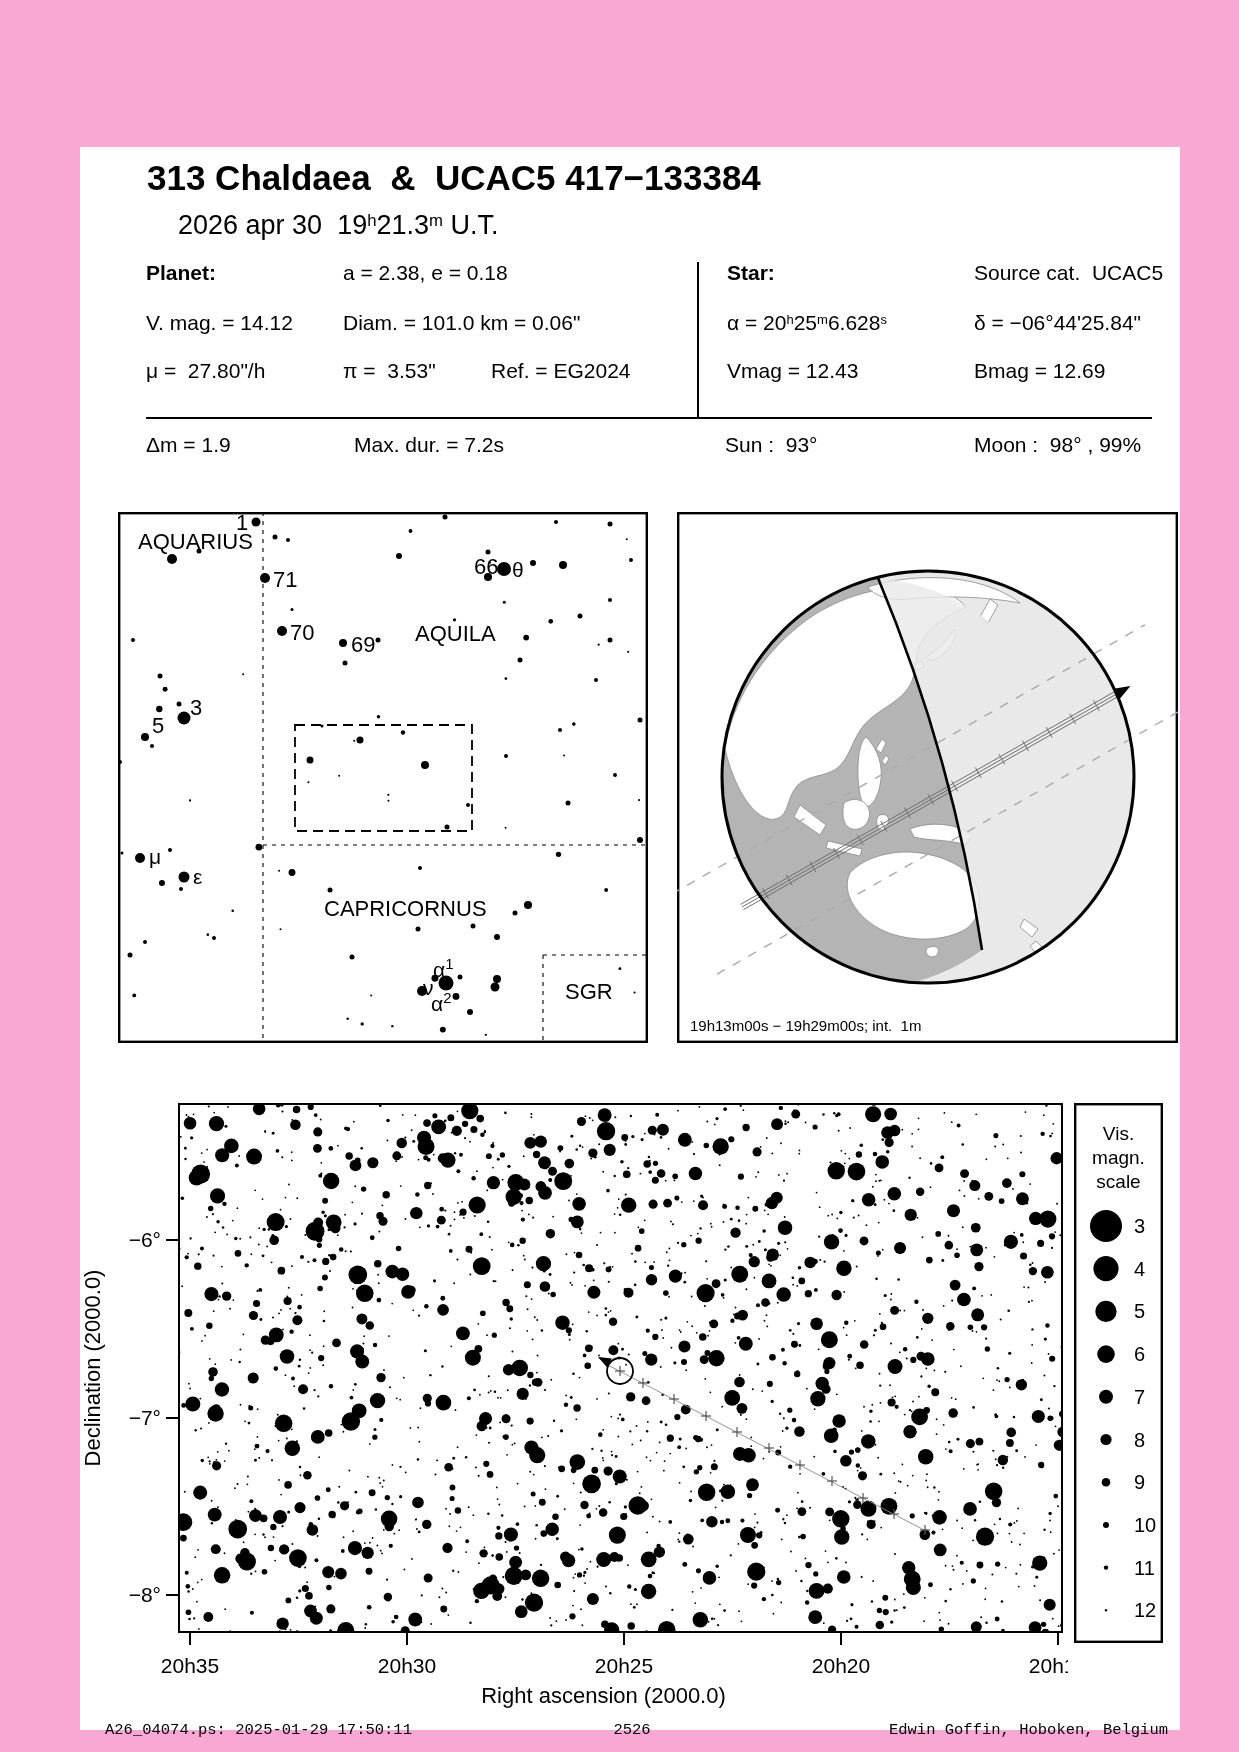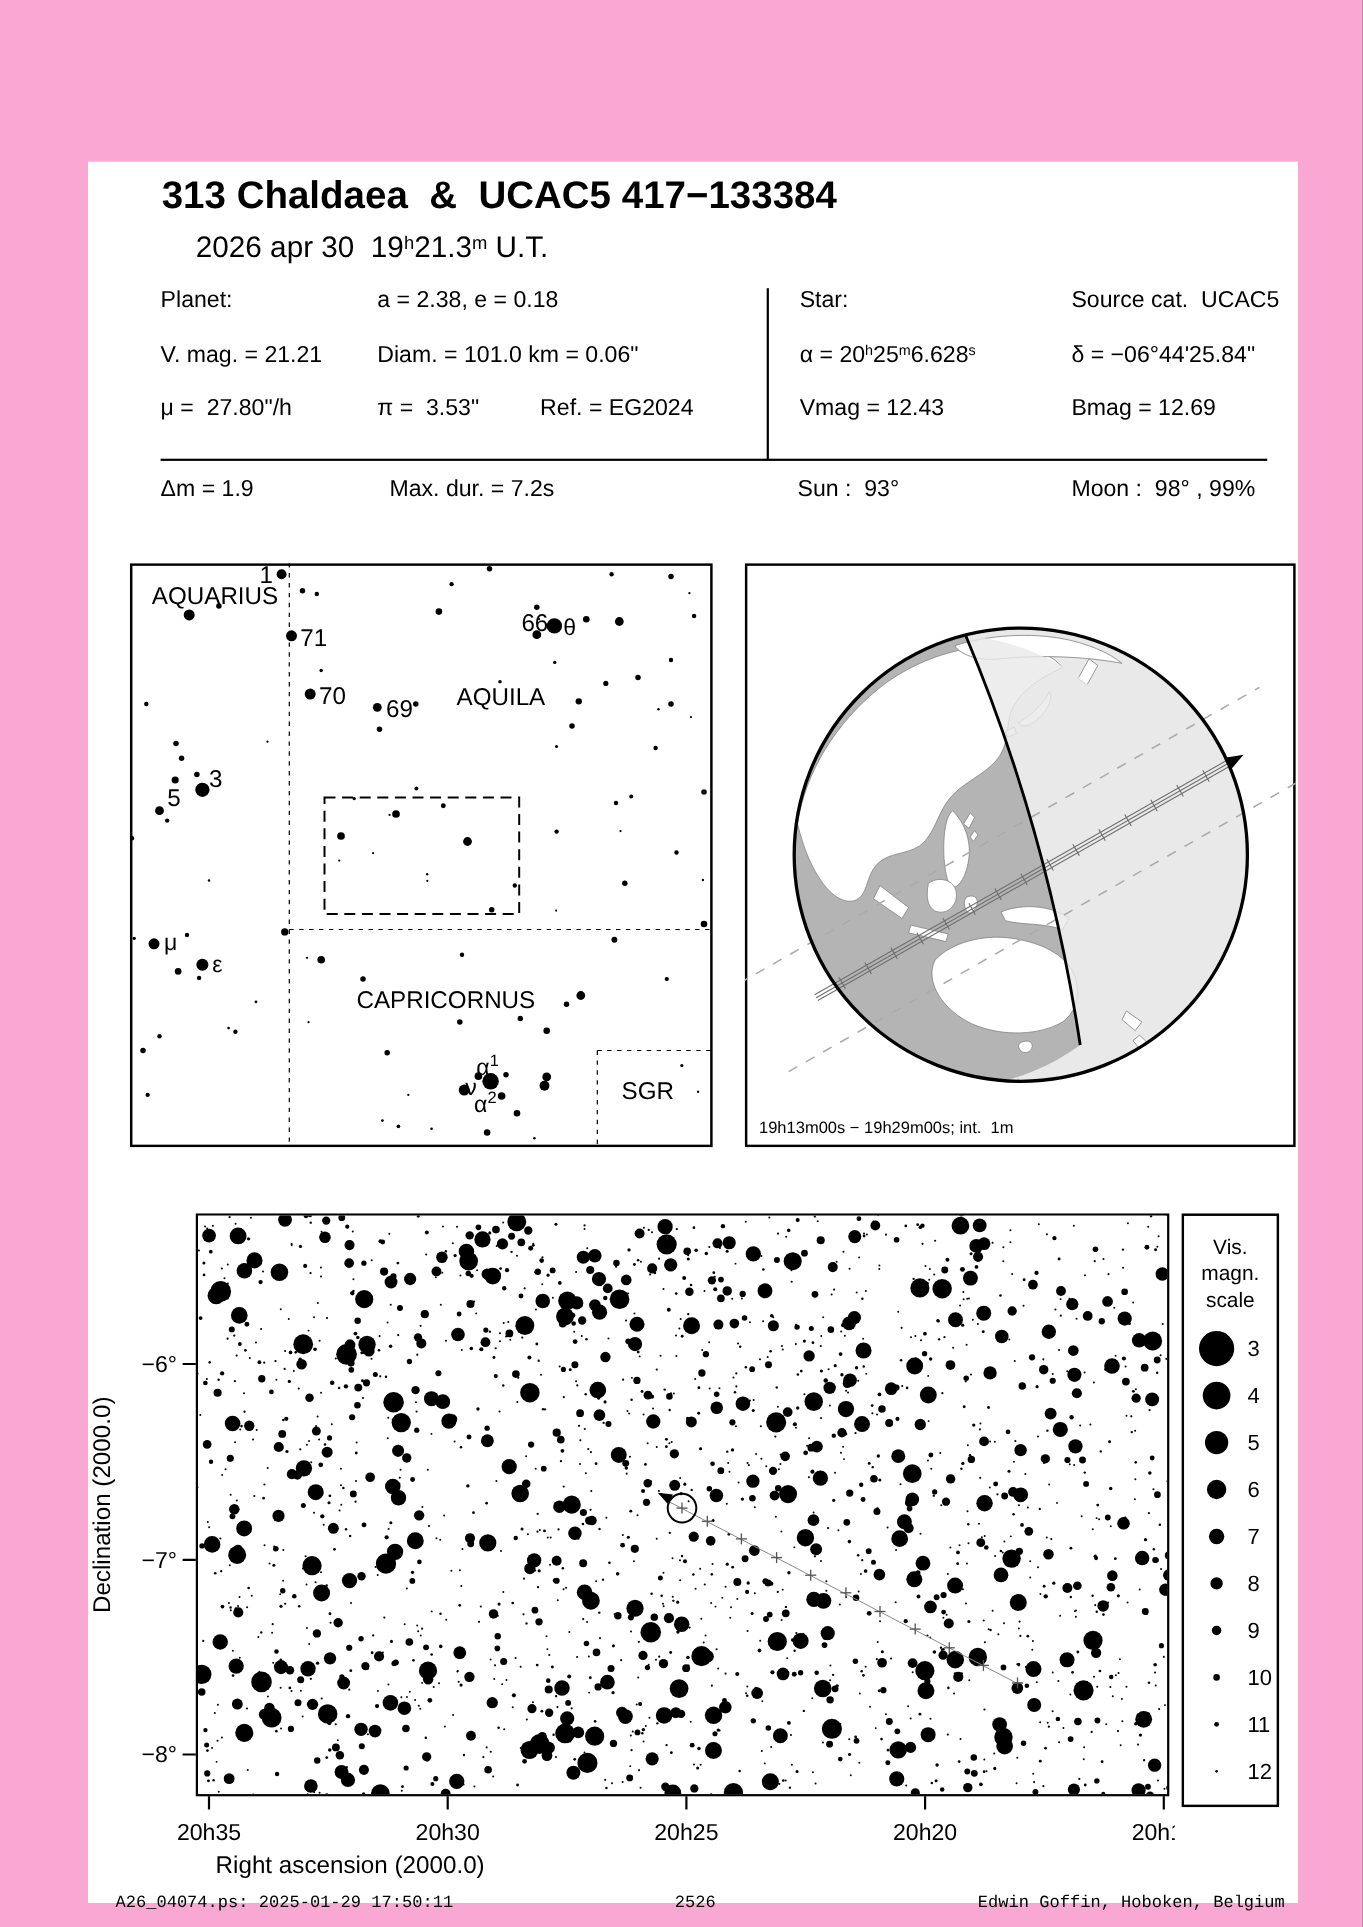--- a/index.html
+++ b/index.html
@@ -1,20 +1,20 @@
 <!DOCTYPE html>
 <html><head>
 <meta charset="utf-8">
 <style>
   html,body{margin:0;padding:0;background:#000;}
   .canvas{position:relative;width:1239px;height:1752px;background:#f9a8d4;overflow:hidden;
           font-family:"Liberation Sans",sans-serif;color:#000;}
   .paper{position:absolute;left:80px;top:147px;width:1100px;height:1583px;background:#fff;}
   .t{position:absolute;font-size:21px;white-space:pre;line-height:1.1;}
-  .b{font-weight:normal;}
+  .b{font-weight:bold;}
   .title{position:absolute;left:147px;top:158px;font-size:35px;font-weight:bold;white-space:pre;}
   .subtitle{position:absolute;left:178px;top:210px;font-size:27px;white-space:pre;}
   sup.s{font-size:0.62em;position:relative;top:-0.45em;vertical-align:baseline;}
   .vline,.hline{position:absolute;background:#000;}
   .mono{font-family:"Liberation Mono","DejaVu Sans Mono",monospace;font-size:15.5px;margin-top:16px;}
   .caption{position:absolute;font-size:15px;white-space:pre;}
   .axis-title{position:absolute;font-size:22px;white-space:nowrap;}
   .rot{transform:translate(-50%,-50%) rotate(-90deg);transform-origin:center;}
   svg{position:absolute;}
 </style>
@@ -22,21 +22,21 @@
 <body>
 
 <div class="canvas">
   <div class="paper"></div>
 
   <div class="title">313 Chaldaea  &amp;  UCAC5 417−133384</div>
   <div class="subtitle"><span>2026 apr 30  19</span><sup class="s">h</sup><span>21.3</span><sup class="s">m</sup><span> U.T.</span></div>
 
   <div class="t b" style="left:146px;top:261px">Planet:</div>
   <div class="t" style="left:343px;top:261px">a = 2.38, e = 0.18</div>
-  <div class="t" style="left:146px;top:311px">V. mag. = 21.21</div>
+  <div class="t" style="left:146px;top:311px">V. mag. = 14.12</div>
   <div class="t" style="left:343px;top:311px">Diam. = 101.0 km = 0.06"</div>
   <div class="t" style="left:146px;top:359px">μ =  27.80"/h</div>
   <div class="t" style="left:343px;top:359px">π =  3.53"</div>
   <div class="t" style="left:491px;top:359px">Ref. = EG2024</div>
 
   <div class="vline" style="left:697px;top:262px;width:2px;height:156px"></div>
 
   <div class="t b" style="left:727px;top:261px">Star:</div>
   <div class="t" style="left:974px;top:261px">Source cat.  UCAC5</div>
   <div class="t" style="left:727px;top:311px"><span>α = 20</span><sup class="s">h</sup><span>25</span><sup class="s">m</sup><span>6.628</span><sup class="s">s</sup></div>
@@ -2217,19 +2217,19 @@
       <circle cx="1106" cy="1482.2" r="4.3" fill="#000"></circle>
       <text x="1134" y="1489.2" font-size="20" fill="#000">9</text>
       <circle cx="1106" cy="1524.9" r="3" fill="#000"></circle>
       <text x="1134" y="1531.9" font-size="20" fill="#000">10</text>
       <circle cx="1106" cy="1567.6" r="2.2" fill="#000"></circle>
       <text x="1134" y="1574.6" font-size="20" fill="#000">11</text>
       <circle cx="1106" cy="1610.3" r="1.2" fill="#000"></circle>
       <text x="1134" y="1617.3" font-size="20" fill="#000">12</text>
     </svg>
 
-  <div class="axis-title" style="left:196px;top:1683px;width:885px;text-align:left">Right ascension (2000.0)</div>
+  <div class="axis-title" style="left:161px;top:1683px;width:885px;text-align:center">Right ascension (2000.0)</div>
   <div class="axis-title rot" style="left:93px;top:1368px">Declination (2000.0)</div>
 
   <div class="t mono" style="left:105px;top:1706px">A26_04074.ps: 2025-01-29 17:50:11</div>
   <div class="t mono" style="left:632px;top:1706px;transform:translateX(-50%)">2526</div>
   <div class="t mono" style="right:71px;top:1706px">Edwin Goffin, Hoboken, Belgium</div>
 </div>
 
 </body></html>

